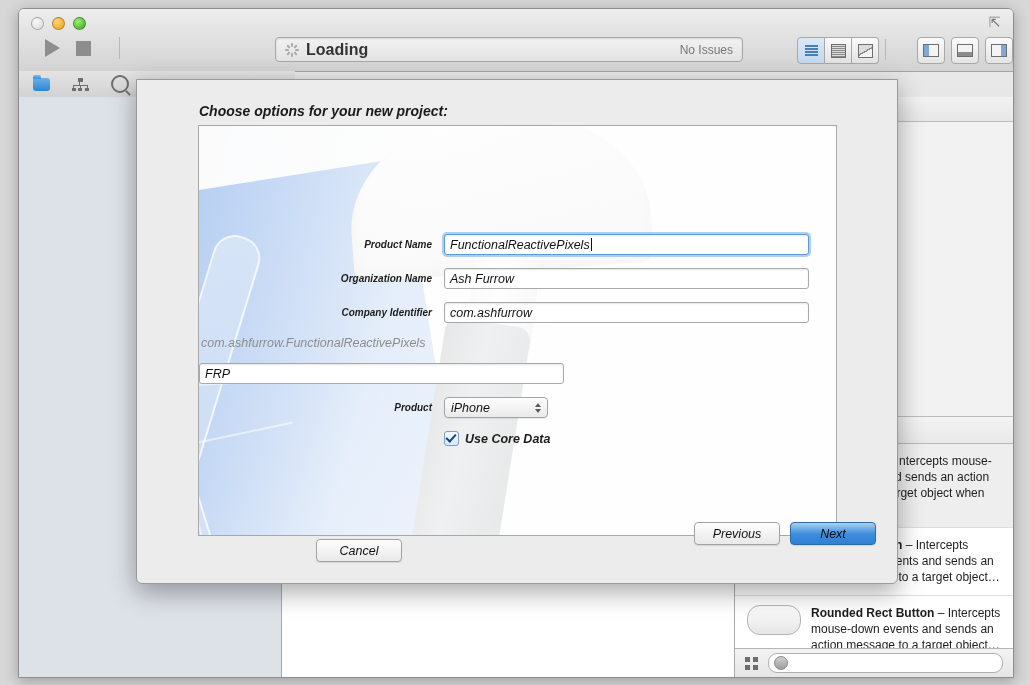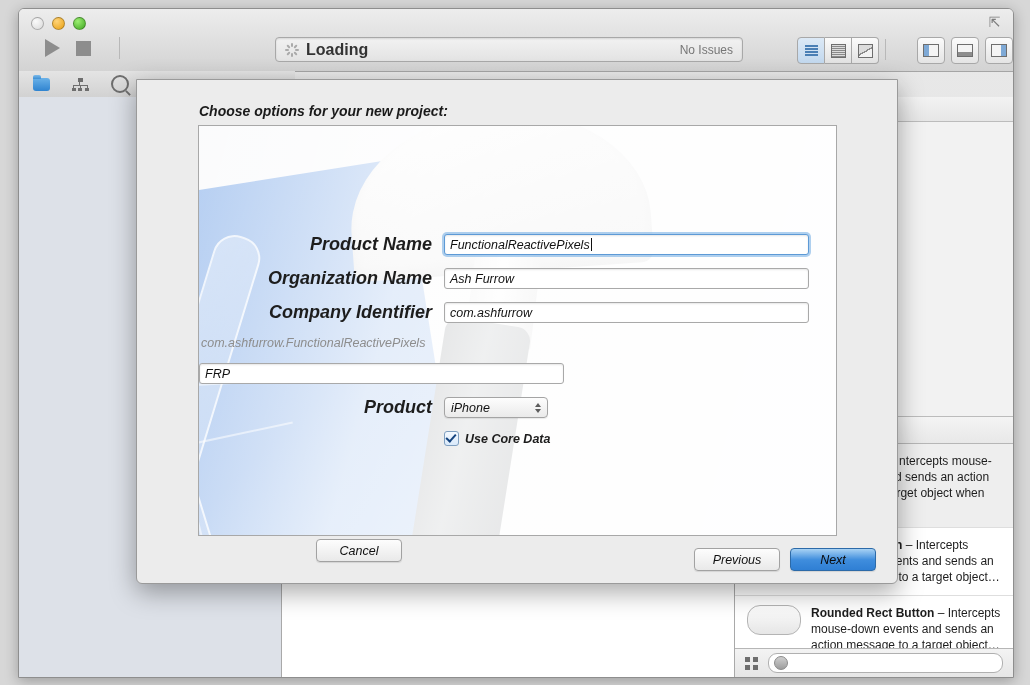--- a/index.html
+++ b/index.html
@@ -365,21 +365,21 @@
 
   
   .form { position: absolute; left: 0; top: 0; right: 0; padding-top: 108px; }
   .frow {
     display: flex; align-items: center;
     margin-bottom: 13px;
   }
   .flabel {
     width: 245px; text-align: right;
     padding-right: 12px;
-    font-size: 18px; font-weight: bold; color: #1d1d1d;
+    font-size: 10px; font-weight: bold; color: #1d1d1d;
     box-sizing: border-box;
   }
   .finput {
     width: 365px; height: 21px;
     background: #ffffff;
     border: 1px solid #a9a9a9;
     border-radius: 3px;
     box-shadow: inset 0 1px 2px rgba(0,0,0,0.10);
     font-size: 12.5px; color: #111;
     padding: 0 5px;
@@ -456,21 +456,21 @@
     padding: 0 12px;
     box-sizing: border-box;
   }
   .btn.primary {
     background: linear-gradient(#a8d2f4, #3f8ddd 52%, #2f7fd4);
     border: 1px solid #2c6aa8;
     color: #0b0b0b;
   }
   .sheet-buttons-left { position: absolute; left: 179px; bottom: 21px; }
   .sheet-buttons-right {
-    position: absolute; right: 21px; bottom: 12px;
+    position: absolute; right: 21px; bottom: 38px;
     display: flex; gap: 10px; align-items: flex-end;
   }
 </style>
 </head>
 <body>
 
 <div id="root">
   <div class="window">
 
     <div class="toolbar">

